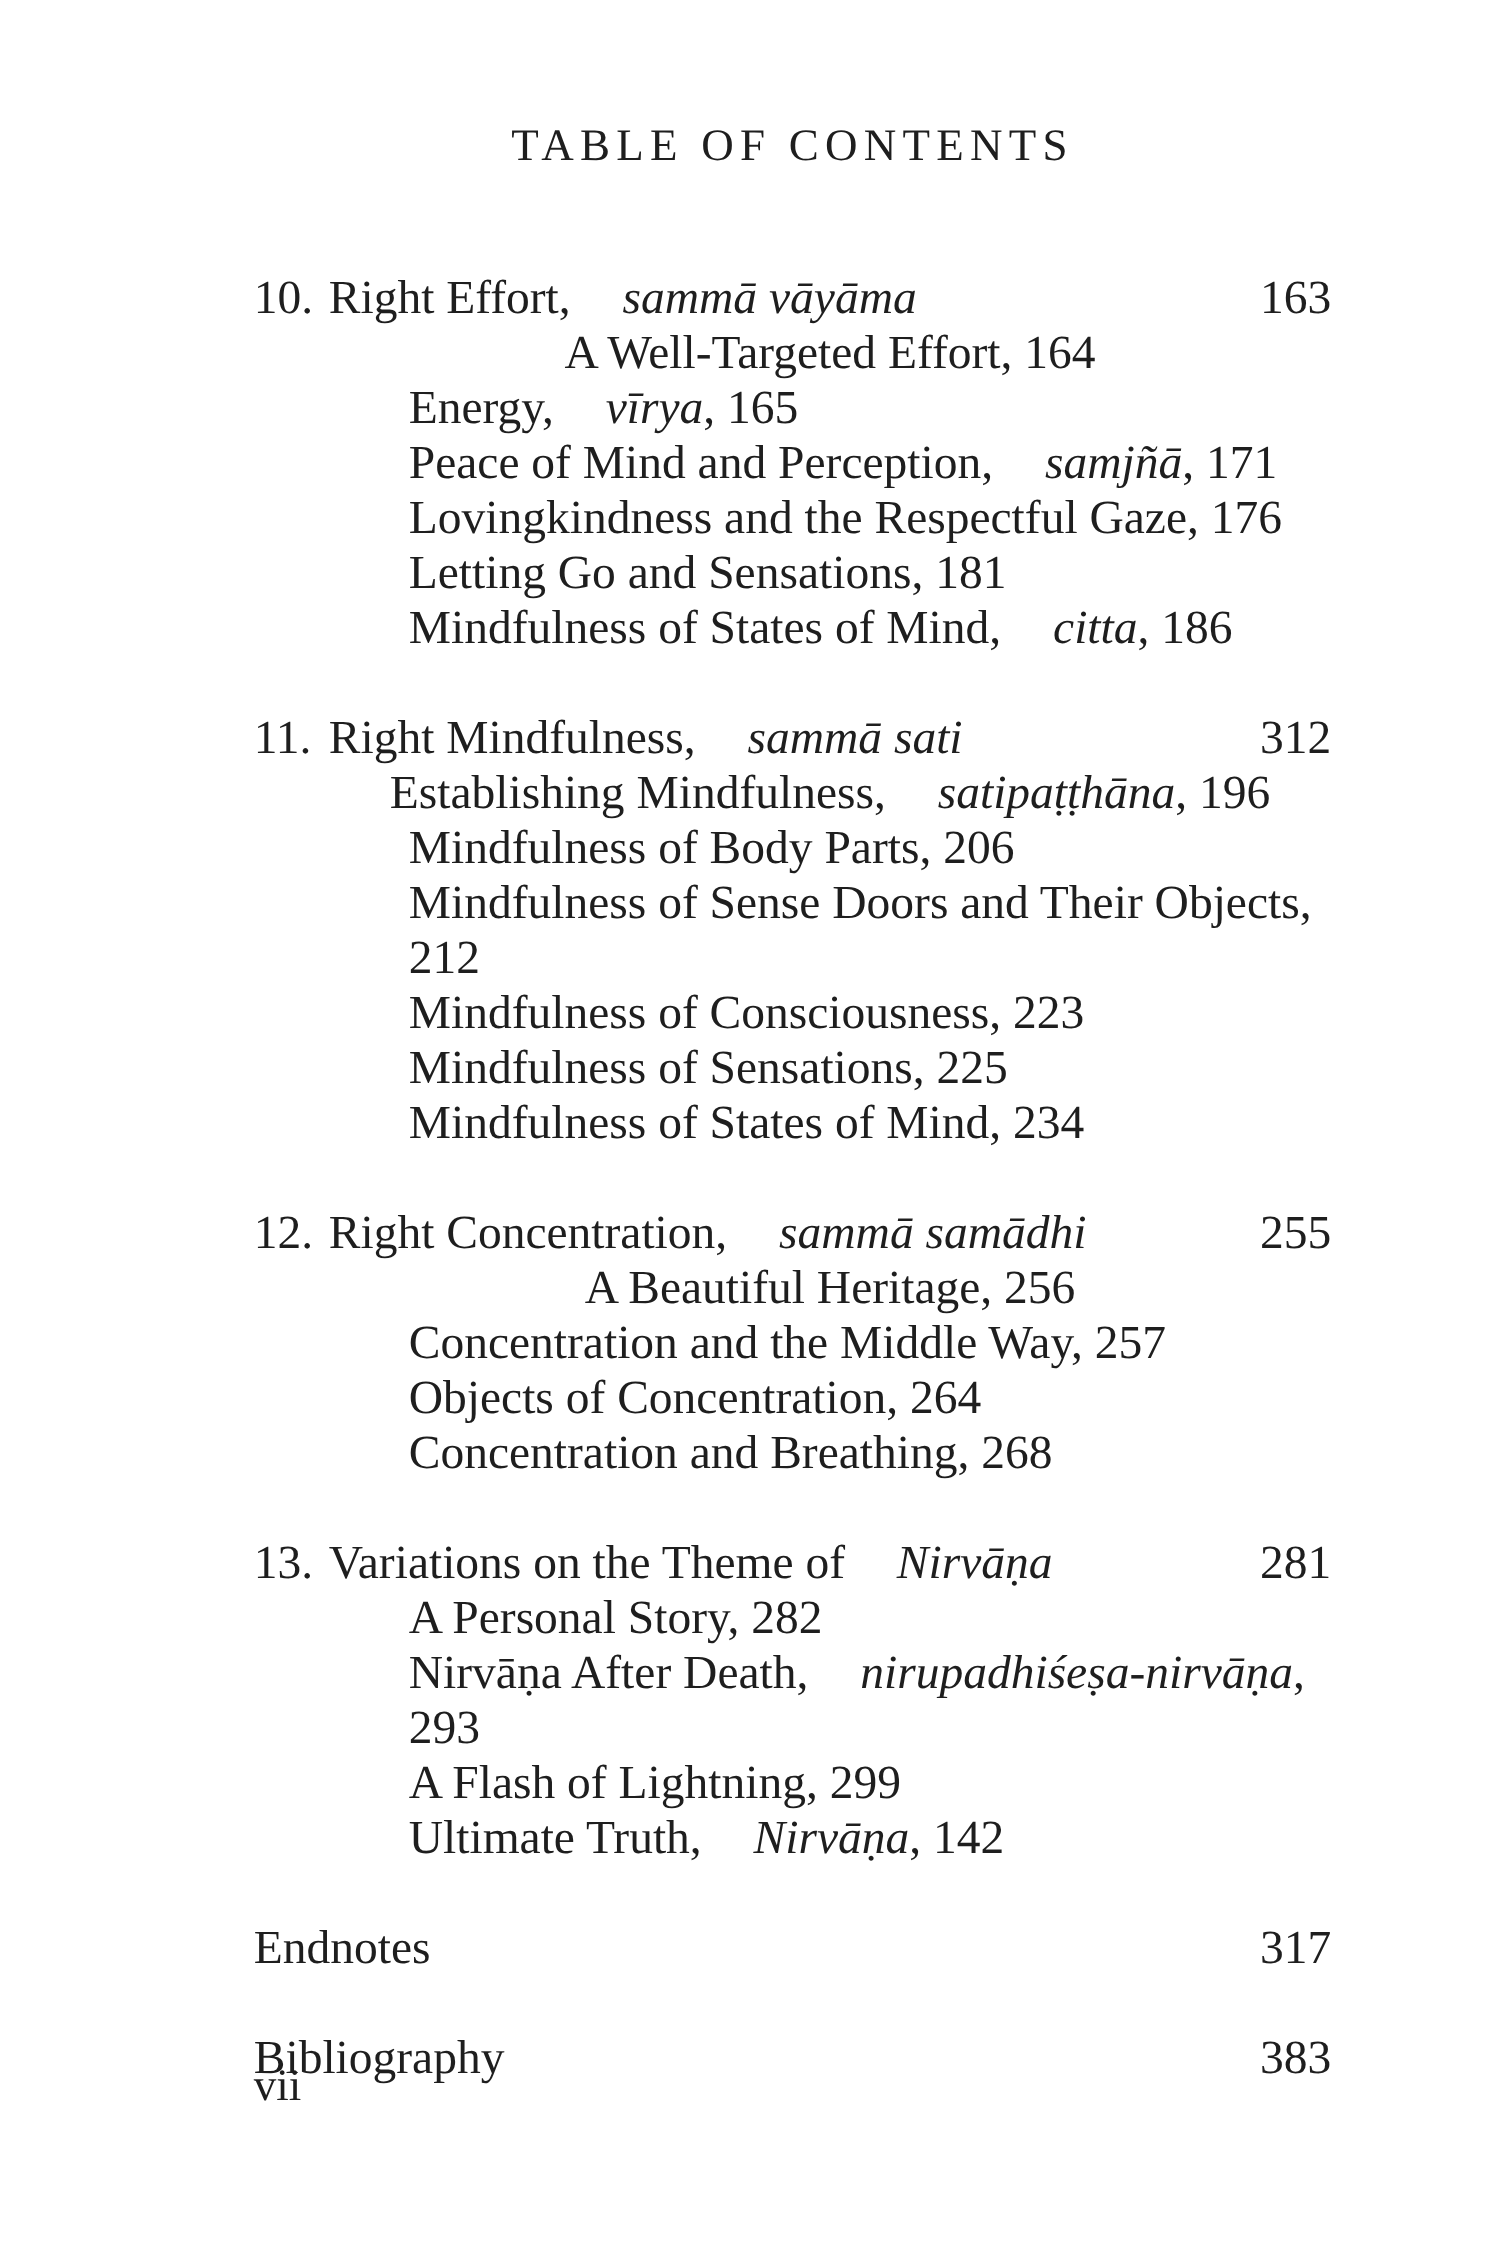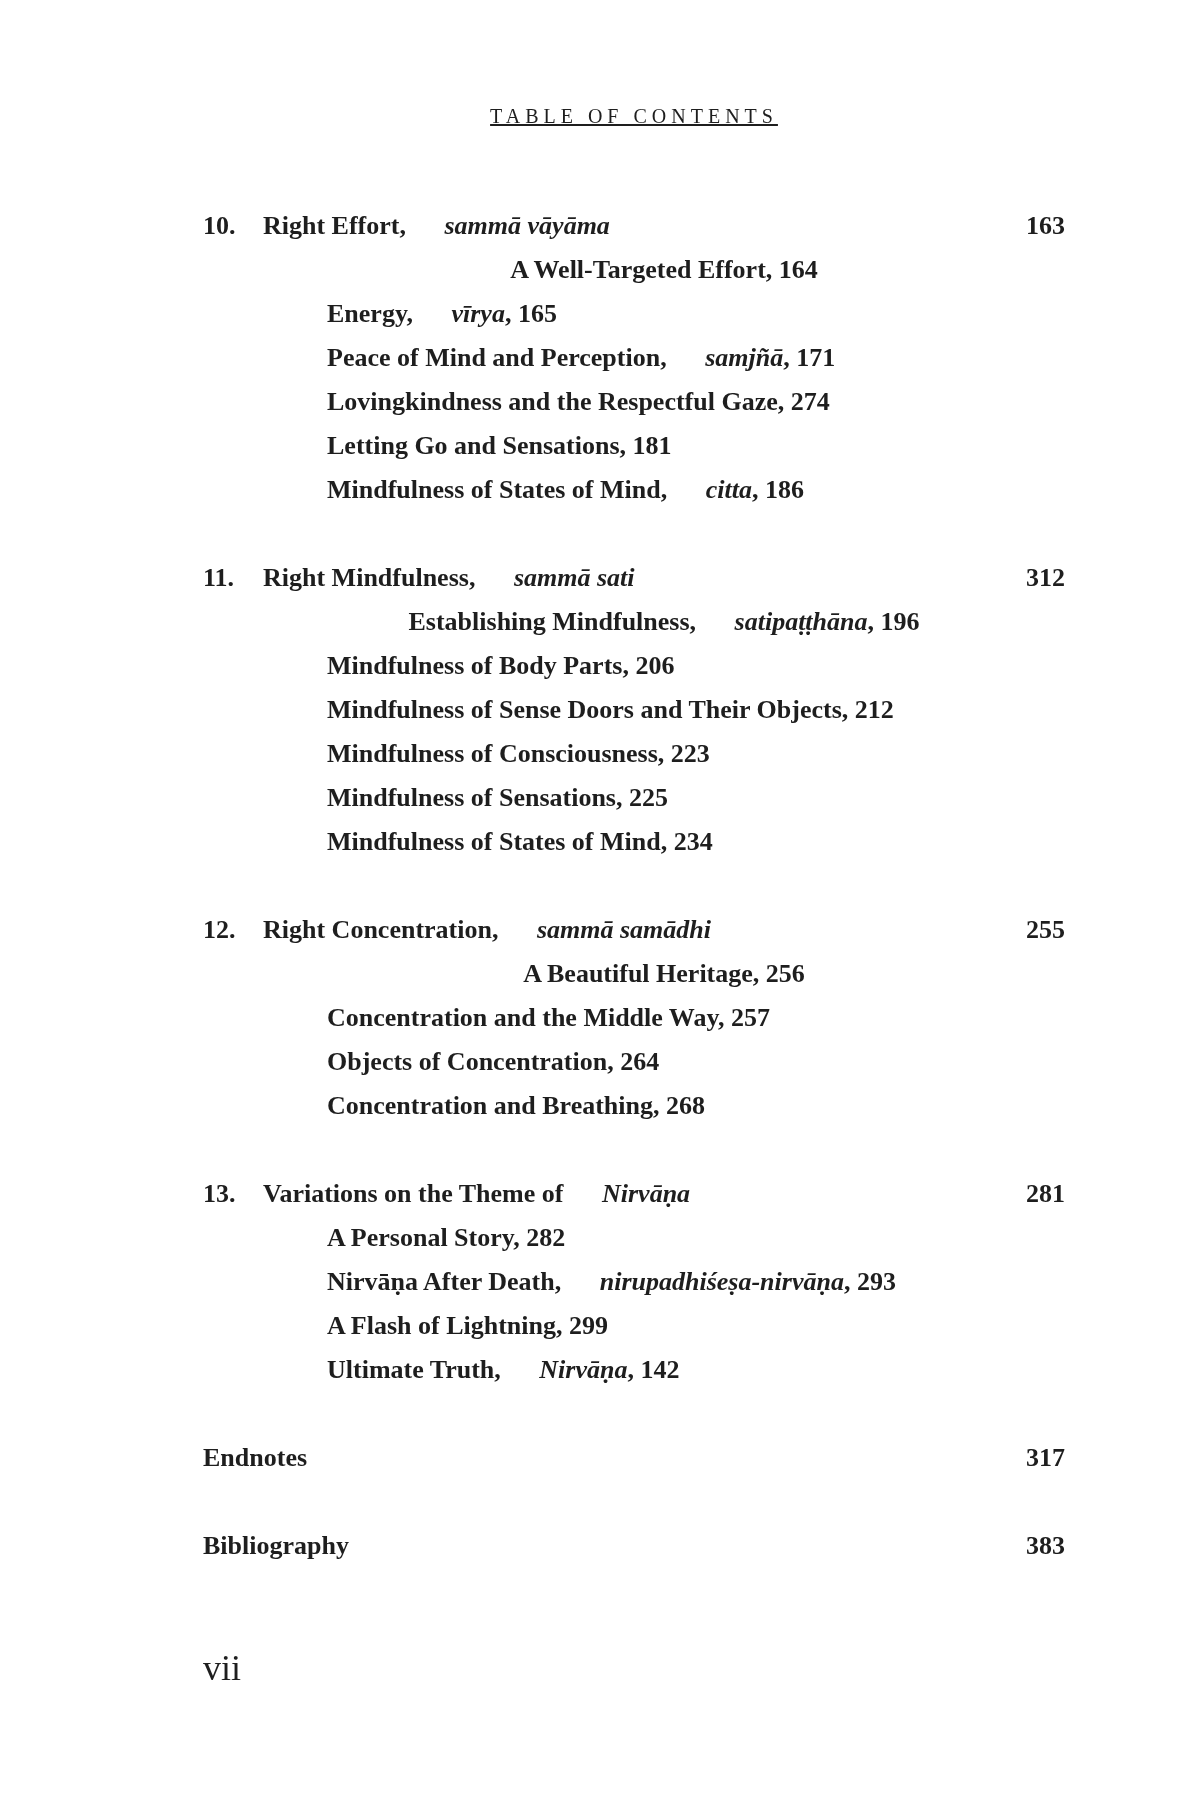--- a/index.html
+++ b/index.html
@@ -18,33 +18,31 @@
     overflow: hidden;
   }
   .toc-header {
     position: absolute;
     left: 203px;
     right: 135px;
     top: 98px;
     margin: 0;
     text-align: center;
     font-weight: normal;
-    font-size: 20px;
+    font-size: 36px;
     letter-spacing: 5px;
     line-height: 36px;
-    text-decoration: underline;
   }
   .toc {
     position: absolute;
     left: 203px;
     right: 135px;
-    top: 204px;
-    font-size: 26px;
+    top: 216px;
+    font-size: 38px;
     line-height: 44px;
-    font-weight: bold;
   }
   .chapter { margin-bottom: 44px; }
   .title-row { display: flex; }
   .chapter-num {
     flex: none;
     width: 60px;
   }
   .chapter-title { flex: 1 1 auto; }
   .page-num {
     flex: none;
@@ -80,21 +78,21 @@
       <span class="chapter-title"><span>Right Effort, </span><i>sammā vāyāma</i></span>
       <span class="page-num">163</span>
     </div>
 
   <div class="entry lvl1"><span>A Well-Targeted Effort, 164</span></div>
 
   <div class="entry lvl2"><span>Energy, </span><i>vīrya</i><span>, 165</span></div>
 
   <div class="entry lvl2"><span>Peace of Mind and Perception, </span><i>samjñā</i><span>, 171</span></div>
 
-  <div class="entry lvl2"><span>Lovingkindness and the Respectful Gaze, 274</span></div>
+  <div class="entry lvl2"><span>Lovingkindness and the Respectful Gaze, 176</span></div>
 
   <div class="entry lvl2"><span>Letting Go and Sensations, 181</span></div>
 
   <div class="entry lvl2"><span>Mindfulness of States of Mind, </span><i>citta</i><span>, 186</span></div>
 </section>
 
   <section class="chapter">
     <div class="title-row">
       <span class="chapter-num">11.</span>
       <span class="chapter-title"><span>Right Mindfulness, </span><i>sammā sati</i></span>

